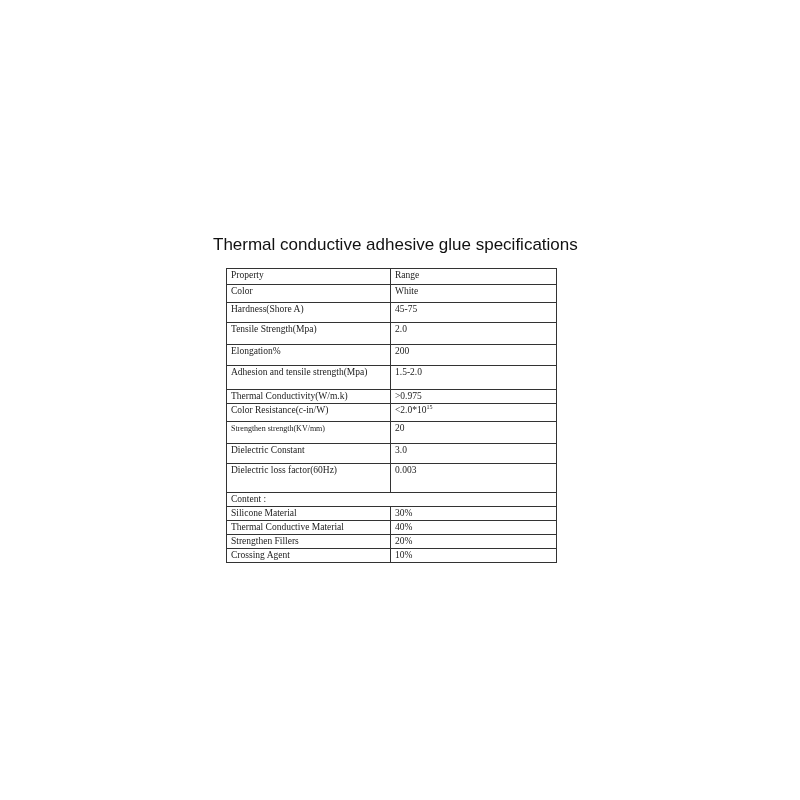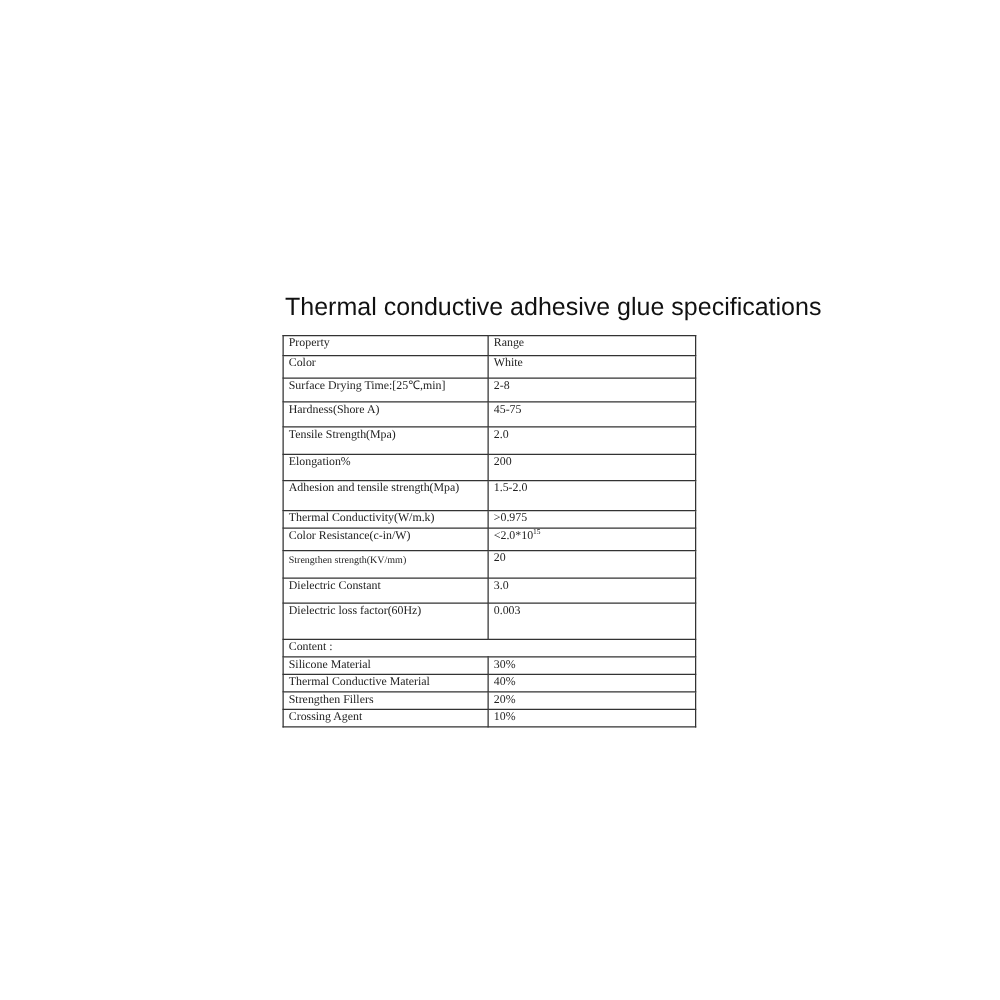--- a/index.html
+++ b/index.html
@@ -1,19 +1,19 @@
 <!DOCTYPE html>
 <html><head>
   <meta charset="utf-8">
   <style>
     html, body { margin: 0; padding: 0; background: #ffffff; }
     body { width: 800px; height: 800px; position: relative; overflow: hidden; }
     .title {
-      position: absolute; left: 228px; top: 235px;
-      font-family: "Liberation Sans", sans-serif; font-size: 20px; color: #111;
+      position: absolute; left: 213px; top: 235px;
+      font-family: "Liberation Sans", sans-serif; font-size: 17px; color: #111;
       white-space: nowrap;
     }
     table.spec {
       position: absolute; left: 226px; top: 268px; width: 331px;
       border-collapse: collapse;
       font-family: "Liberation Serif", serif; font-size: 9.5px; color: #222;
     }
     table.spec td {
       border: 1px solid #333; padding: 1px 4px; vertical-align: top;
       line-height: 11px;
@@ -31,24 +31,20 @@
 
 <table class="spec">
   <tbody>
     <tr style="height:16px">
       <td class="prop">Property</td>
       <td>Range</td>
     </tr>
     <tr style="height:18px">
       <td class="prop">Color</td>
       <td>White</td>
-    </tr>
-    <tr style="height:19px">
-      <td class="prop">Surface Drying Time:[25℃,min]</td>
-      <td>2-8</td>
     </tr>
     <tr style="height:20px">
       <td class="prop">Hardness(Shore A)</td>
       <td>45-75</td>
     </tr>
     <tr style="height:22px">
       <td class="prop">Tensile Strength(Mpa)</td>
       <td>2.0</td>
     </tr>
     <tr style="height:21px">

